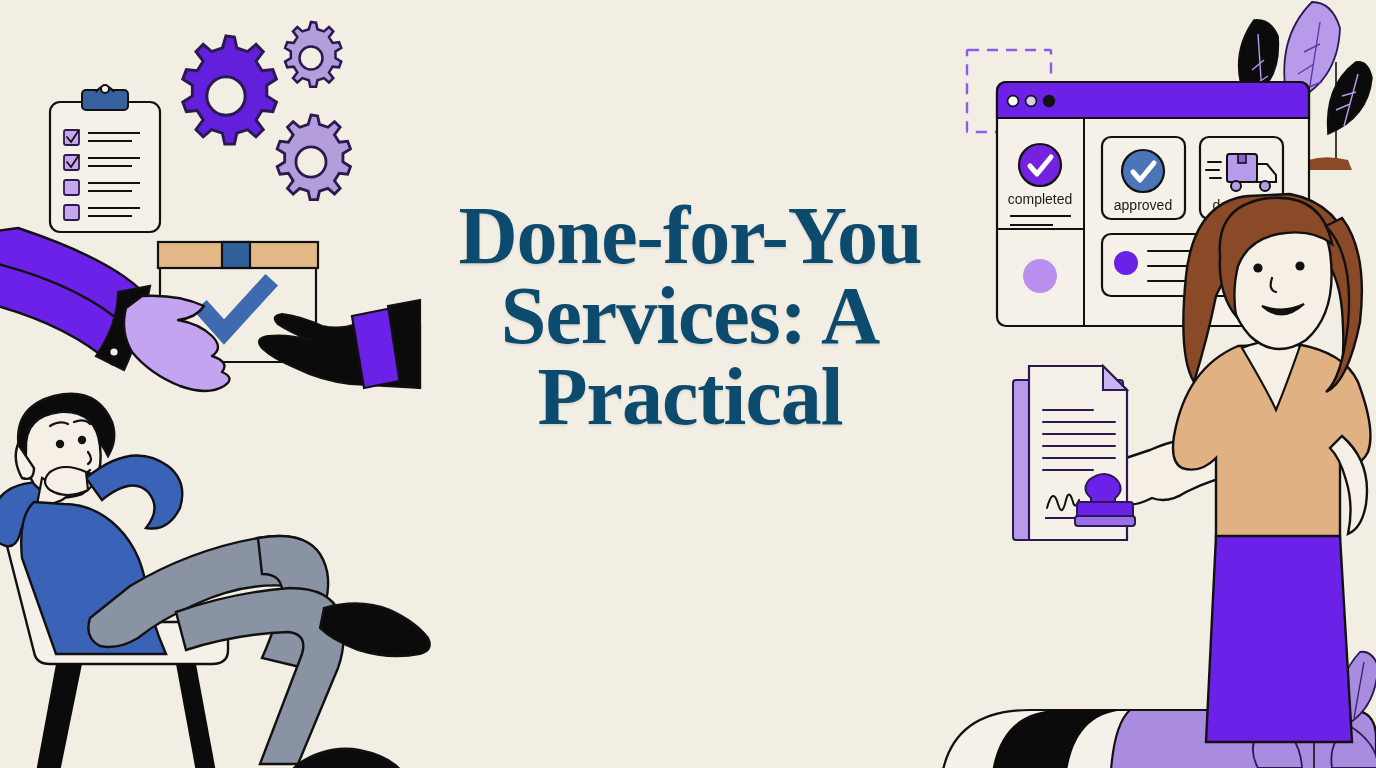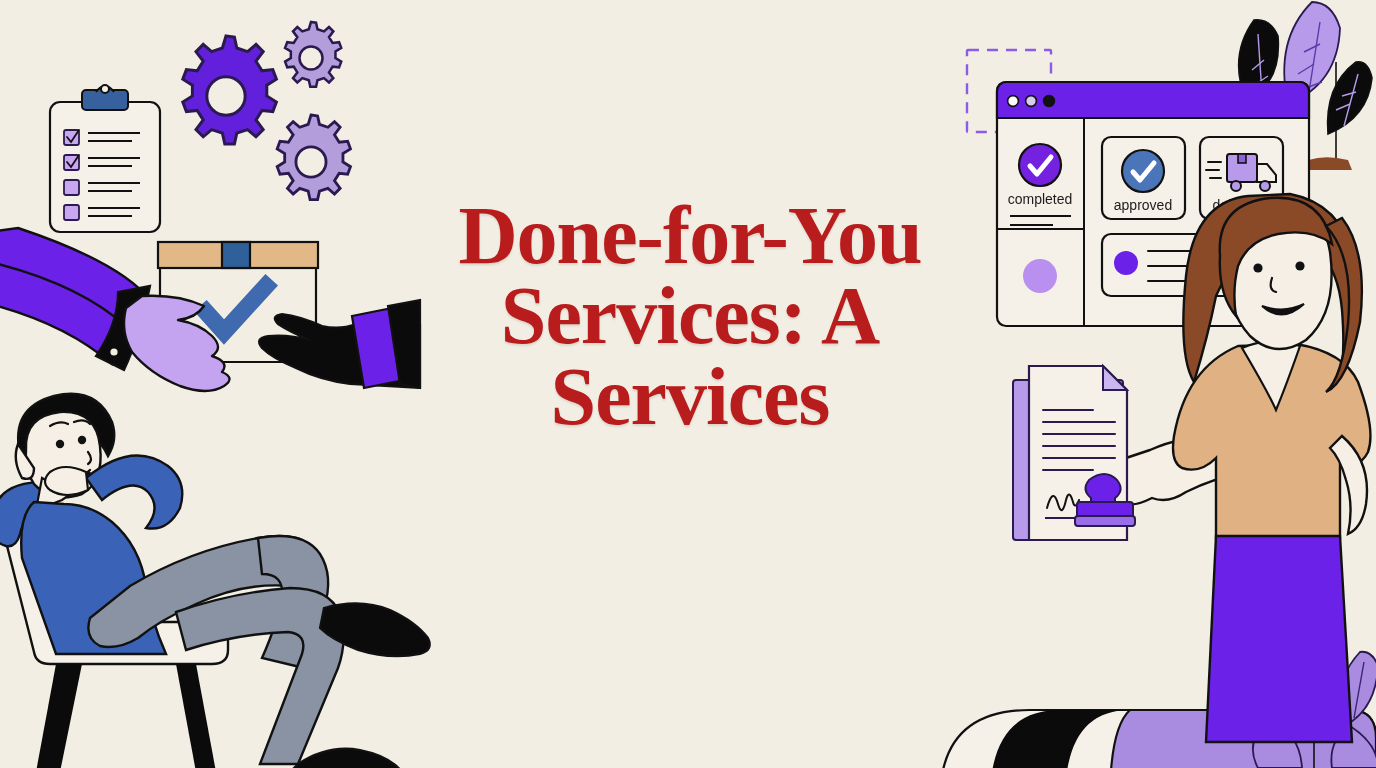--- a/index.html
+++ b/index.html
@@ -14,21 +14,21 @@
 
   
   #headline{
     position:absolute;left:400px;top:196px;width:580px;
     text-align:center;
     font-family:"Liberation Serif","DejaVu Serif",serif;
     font-weight:700;
     font-size:82px;
     line-height:0.98;
     letter-spacing:-1px;
-    color:#b91c1c;
+    color:#0c4a6e;
     text-shadow:0 2px 2px rgba(120,110,90,.18);
     z-index:40;
     pointer-events:none;
   }
   #headline .ln{display:block;white-space:nowrap;}
 
   .lbl{
     font-family:"Liberation Sans",sans-serif;
     fill:#1c1c1c;
   }
@@ -323,16 +323,16 @@
       <path d="M186 230 Q244 210 300 206 Q340 206 350 232 Q358 258 348 286 L308 382 L270 382 L312 272 Q318 252 298 250 Q246 252 196 268 Z" fill="#8A93A3" stroke="#111" stroke-width="2.4"></path>
 
       <path d="M334 226 Q370 216 400 228 Q426 240 438 256 Q444 268 430 272 Q400 278 368 268 Q342 258 330 246 Z" fill="#0B0B0B" stroke="#111" stroke-width="2.2"></path>
       <path d="M308 382 Q338 362 370 368 Q400 374 412 390 L300 390 Z" fill="#0B0B0B" stroke="#111" stroke-width="2.2"></path>
     </svg>
   </div>
 
   <div id="headline">
     <span class="ln">Done-for-You</span>
     <span class="ln">Services: A</span>
-    <span class="ln">Services</span>
+    <span class="ln">Practical</span>
   </div>
 
 </div>
 
 </body></html>

